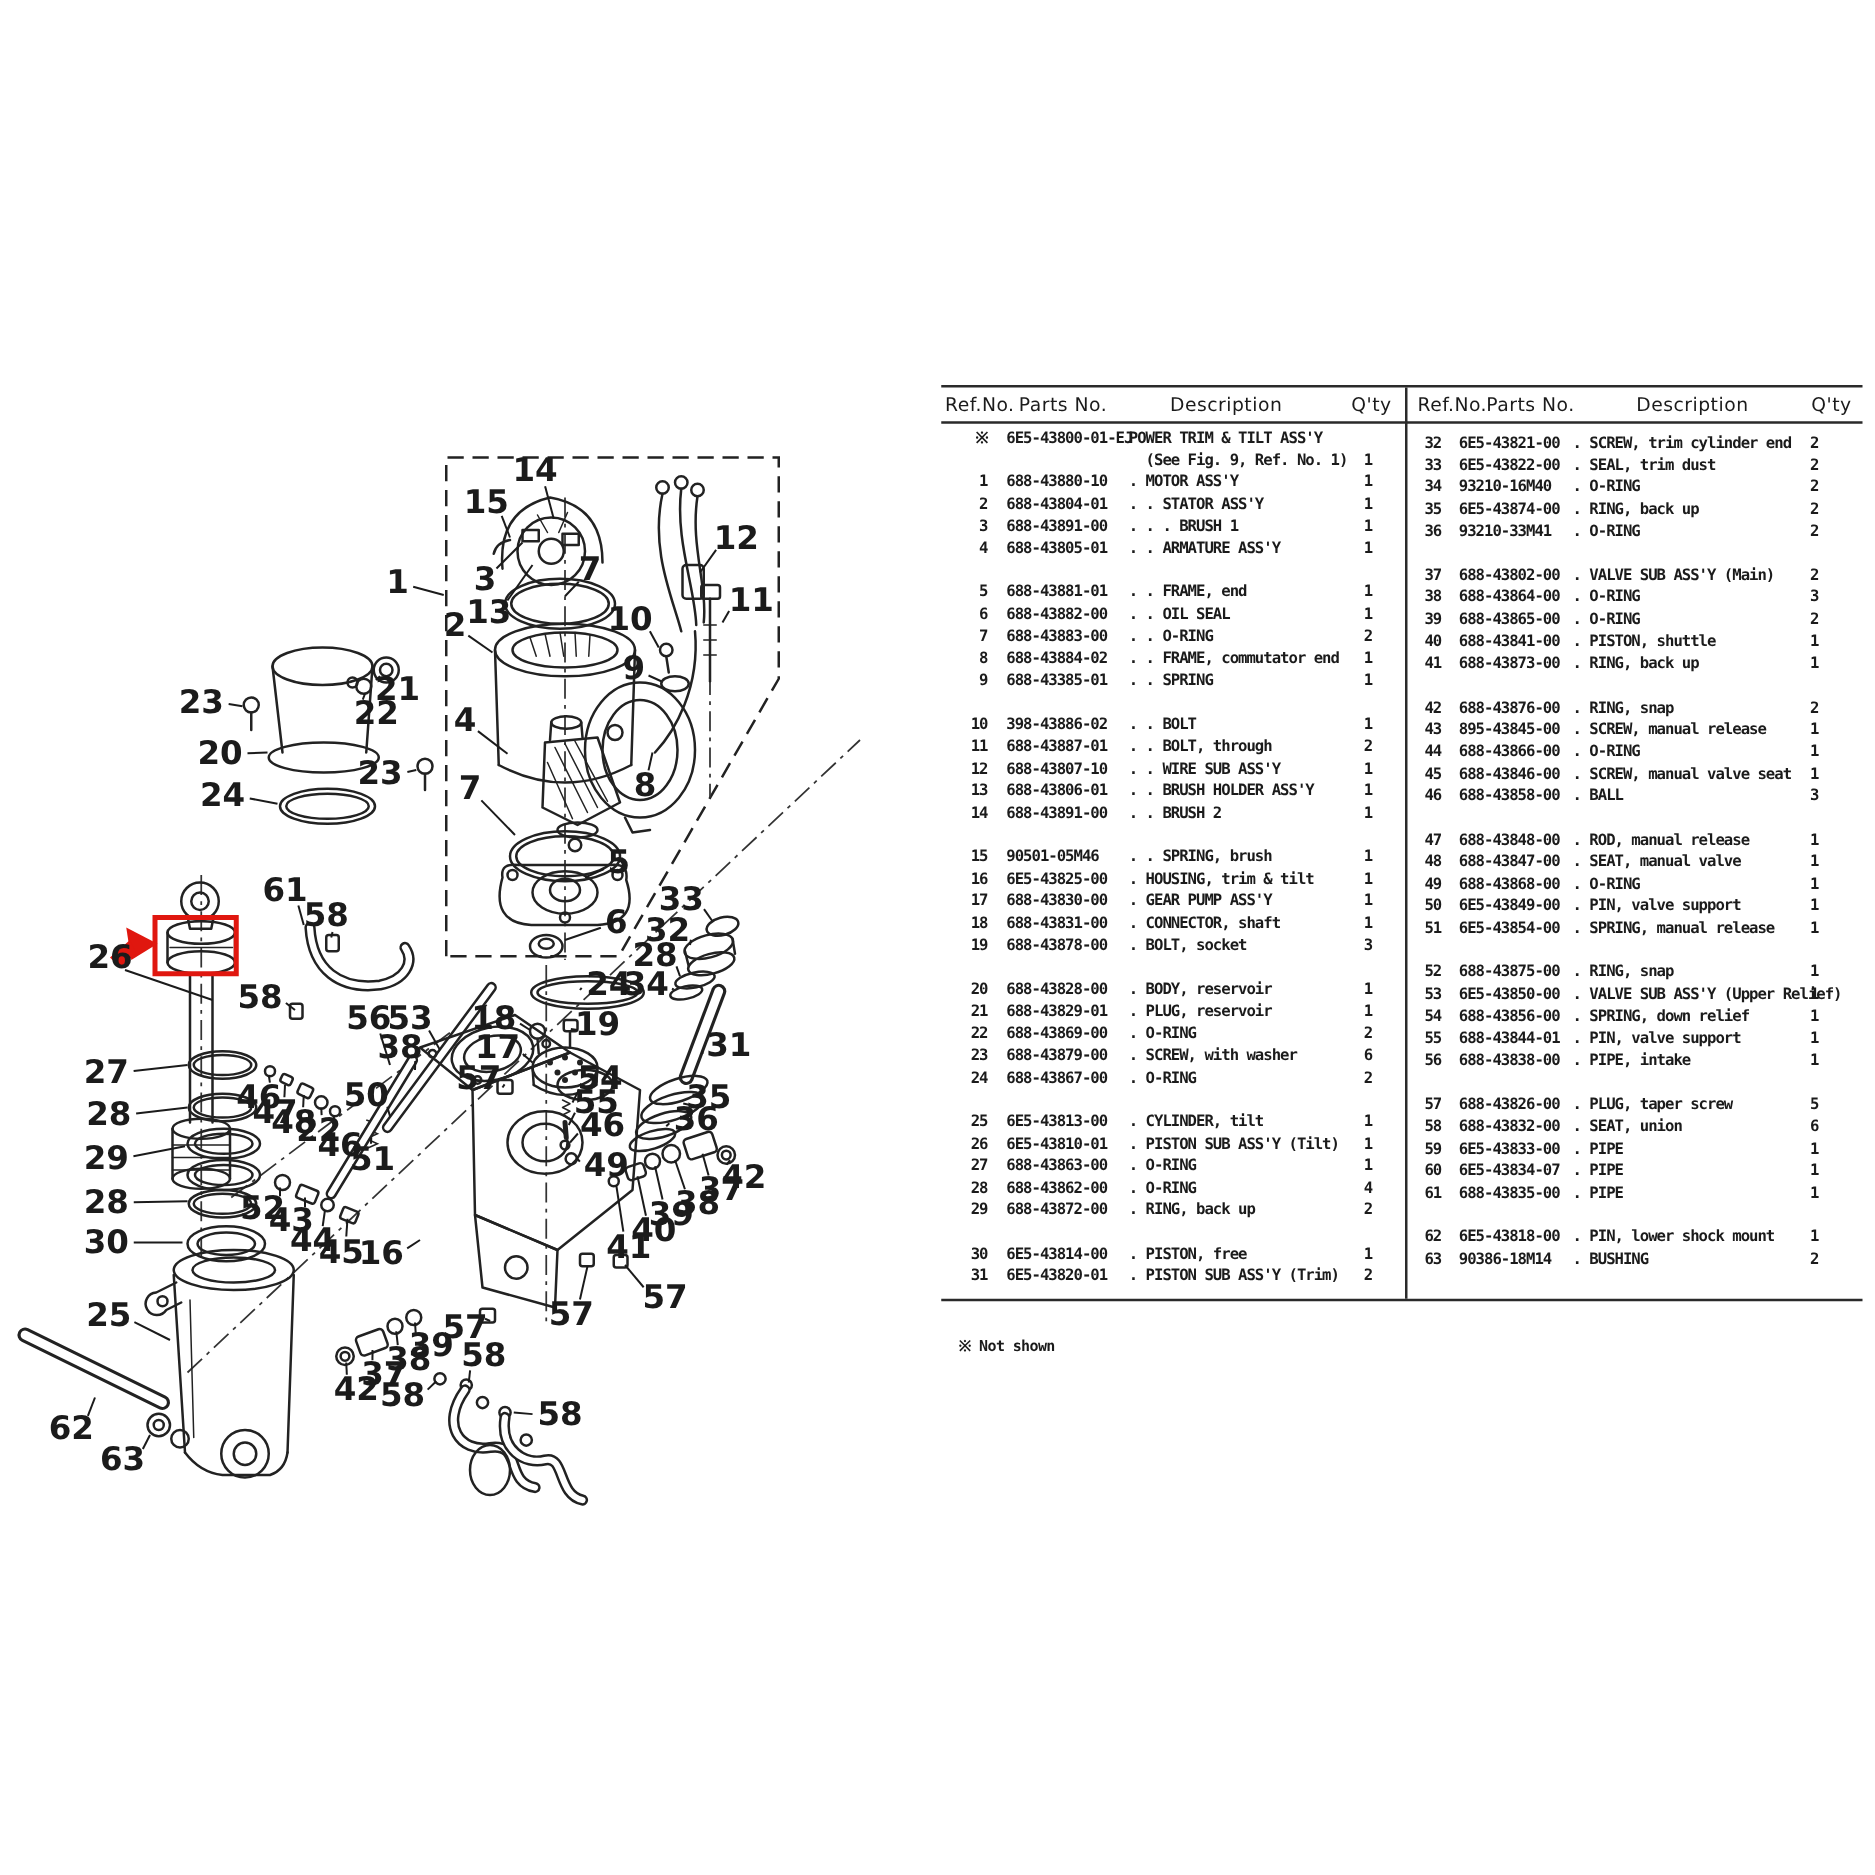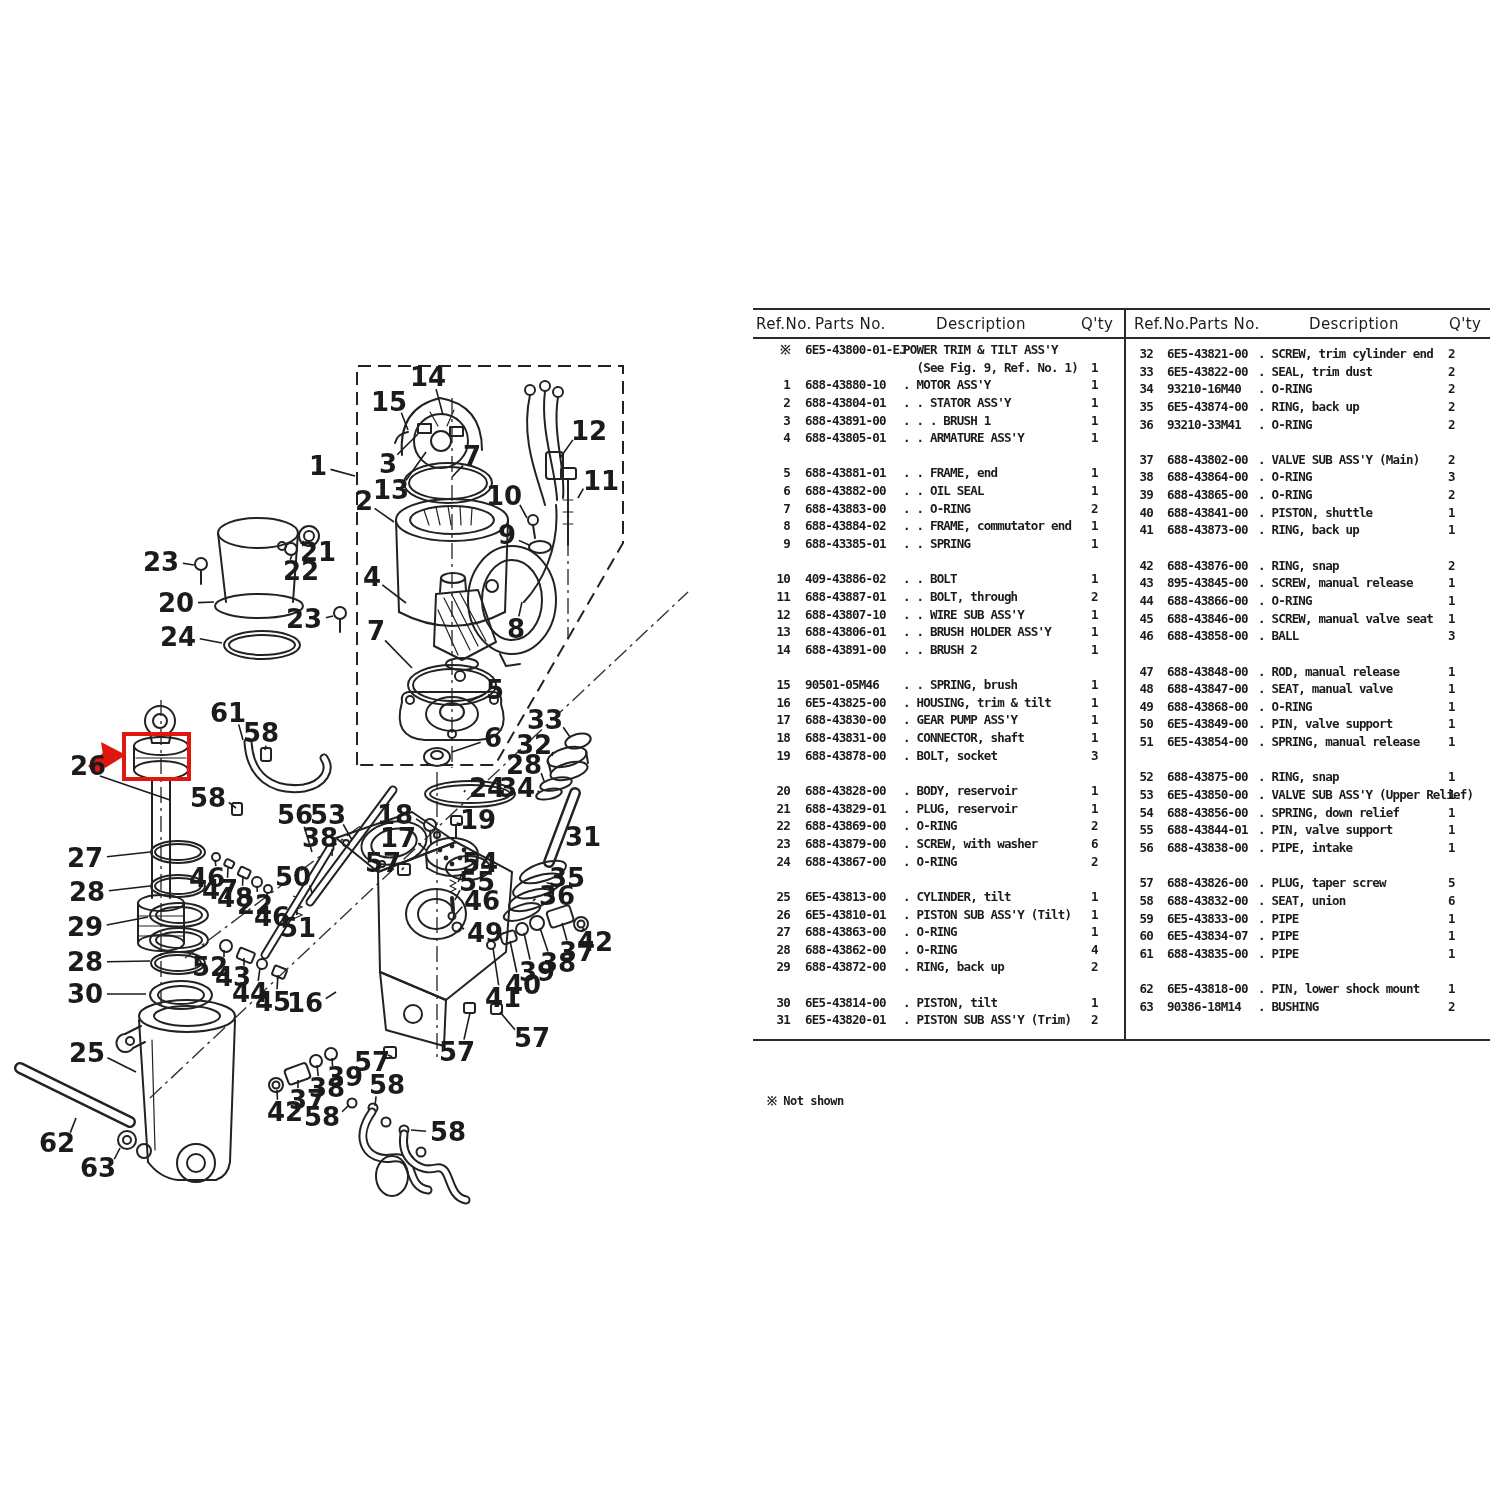--- a/index.html
+++ b/index.html
@@ -22,21 +22,21 @@
   .prow{display:flex;height:17.65px;line-height:17.65px;white-space:pre;}
   .tbody-left  .c-ref{width:37px;text-align:right;}
   .tbody-left  .c-parts{width:98px;margin-left:15px;}
   .tbody-left  .c-desc{width:188px;}
   .tbody-left  .c-qty{width:30px;}
   .tbody-right .c-ref{width:24px;text-align:right;}
   .tbody-right .c-parts{width:91px;margin-left:14px;}
   .tbody-right .c-desc{width:190px;}
   .tbody-right .c-qty{width:30px;}
 
-  .footnote{position:absolute;left:767px;top:1068px;font-size:12px;font-weight:700;letter-spacing:-0.5px;margin-top:24px;}
+  .footnote{position:absolute;left:767px;top:1068px;font-size:12px;font-weight:700;letter-spacing:-0.5px;}
 
   
   svg.diagram{position:absolute;left:0;top:0;}
   svg.diagram *{vector-effect:none;}
   .ln{stroke:#222;stroke-width:2;fill:none;stroke-linecap:round;stroke-linejoin:round;}
   .thin{stroke:#222;stroke-width:1.2;fill:none;}
   .dash{stroke:#222;stroke-width:2;fill:none;stroke-dasharray:13 7;}
   .cl{stroke:#333;stroke-width:1.4;fill:none;stroke-dasharray:16 5 3 5;}
   .t-out{stroke:#222;stroke-width:9;fill:none;stroke-linecap:round;}
   .t-in{stroke:#fff;stroke-width:5;fill:none;stroke-linecap:round;}
@@ -528,21 +528,21 @@
         <div class="prow"><span class="c-ref">2</span><span class="c-parts">688-43804-01</span><span class="c-desc">. . STATOR ASS'Y</span><span class="c-qty">1</span></div>
         <div class="prow"><span class="c-ref">3</span><span class="c-parts">688-43891-00</span><span class="c-desc">. . . BRUSH 1</span><span class="c-qty">1</span></div>
         <div class="prow"><span class="c-ref">4</span><span class="c-parts">688-43805-01</span><span class="c-desc">. . ARMATURE ASS'Y</span><span class="c-qty">1</span></div>
         <div class="prow"></div>
         <div class="prow"><span class="c-ref">5</span><span class="c-parts">688-43881-01</span><span class="c-desc">. . FRAME, end</span><span class="c-qty">1</span></div>
         <div class="prow"><span class="c-ref">6</span><span class="c-parts">688-43882-00</span><span class="c-desc">. . OIL SEAL</span><span class="c-qty">1</span></div>
         <div class="prow"><span class="c-ref">7</span><span class="c-parts">688-43883-00</span><span class="c-desc">. . O-RING</span><span class="c-qty">2</span></div>
         <div class="prow"><span class="c-ref">8</span><span class="c-parts">688-43884-02</span><span class="c-desc">. . FRAME, commutator end</span><span class="c-qty">1</span></div>
         <div class="prow"><span class="c-ref">9</span><span class="c-parts">688-43385-01</span><span class="c-desc">. . SPRING</span><span class="c-qty">1</span></div>
         <div class="prow"></div>
-        <div class="prow"><span class="c-ref">10</span><span class="c-parts">409-43886-02</span><span class="c-desc">. . BOLT</span><span class="c-qty">1</span></div>
+        <div class="prow"><span class="c-ref">10</span><span class="c-parts">398-43886-02</span><span class="c-desc">. . BOLT</span><span class="c-qty">1</span></div>
         <div class="prow"><span class="c-ref">11</span><span class="c-parts">688-43887-01</span><span class="c-desc">. . BOLT, through</span><span class="c-qty">2</span></div>
         <div class="prow"><span class="c-ref">12</span><span class="c-parts">688-43807-10</span><span class="c-desc">. . WIRE SUB ASS'Y</span><span class="c-qty">1</span></div>
         <div class="prow"><span class="c-ref">13</span><span class="c-parts">688-43806-01</span><span class="c-desc">. . BRUSH HOLDER ASS'Y</span><span class="c-qty">1</span></div>
         <div class="prow"><span class="c-ref">14</span><span class="c-parts">688-43891-00</span><span class="c-desc">. . BRUSH 2</span><span class="c-qty">1</span></div>
         <div class="prow"></div>
         <div class="prow"><span class="c-ref">15</span><span class="c-parts">90501-05M46</span><span class="c-desc">. . SPRING, brush</span><span class="c-qty">1</span></div>
         <div class="prow"><span class="c-ref">16</span><span class="c-parts">6E5-43825-00</span><span class="c-desc">. HOUSING, trim &amp; tilt</span><span class="c-qty">1</span></div>
         <div class="prow"><span class="c-ref">17</span><span class="c-parts">688-43830-00</span><span class="c-desc">. GEAR PUMP ASS'Y</span><span class="c-qty">1</span></div>
         <div class="prow"><span class="c-ref">18</span><span class="c-parts">688-43831-00</span><span class="c-desc">. CONNECTOR, shaft</span><span class="c-qty">1</span></div>
         <div class="prow"><span class="c-ref">19</span><span class="c-parts">688-43878-00</span><span class="c-desc">. BOLT, socket</span><span class="c-qty">3</span></div>
@@ -552,21 +552,21 @@
         <div class="prow"><span class="c-ref">22</span><span class="c-parts">688-43869-00</span><span class="c-desc">. O-RING</span><span class="c-qty">2</span></div>
         <div class="prow"><span class="c-ref">23</span><span class="c-parts">688-43879-00</span><span class="c-desc">. SCREW, with washer</span><span class="c-qty">6</span></div>
         <div class="prow"><span class="c-ref">24</span><span class="c-parts">688-43867-00</span><span class="c-desc">. O-RING</span><span class="c-qty">2</span></div>
         <div class="prow"></div>
         <div class="prow"><span class="c-ref">25</span><span class="c-parts">6E5-43813-00</span><span class="c-desc">. CYLINDER, tilt</span><span class="c-qty">1</span></div>
         <div class="prow"><span class="c-ref">26</span><span class="c-parts">6E5-43810-01</span><span class="c-desc">. PISTON SUB ASS'Y (Tilt)</span><span class="c-qty">1</span></div>
         <div class="prow"><span class="c-ref">27</span><span class="c-parts">688-43863-00</span><span class="c-desc">. O-RING</span><span class="c-qty">1</span></div>
         <div class="prow"><span class="c-ref">28</span><span class="c-parts">688-43862-00</span><span class="c-desc">. O-RING</span><span class="c-qty">4</span></div>
         <div class="prow"><span class="c-ref">29</span><span class="c-parts">688-43872-00</span><span class="c-desc">. RING, back up</span><span class="c-qty">2</span></div>
         <div class="prow"></div>
-        <div class="prow"><span class="c-ref">30</span><span class="c-parts">6E5-43814-00</span><span class="c-desc">. PISTON, tilt</span><span class="c-qty">1</span></div>
+        <div class="prow"><span class="c-ref">30</span><span class="c-parts">6E5-43814-00</span><span class="c-desc">. PISTON, free</span><span class="c-qty">1</span></div>
         <div class="prow"><span class="c-ref">31</span><span class="c-parts">6E5-43820-01</span><span class="c-desc">. PISTON SUB ASS'Y (Trim)</span><span class="c-qty">2</span></div>
       </div>
     <div class="tbody tbody-right" id="tbody-right">
         <div class="prow"><span class="c-ref">32</span><span class="c-parts">6E5-43821-00</span><span class="c-desc">. SCREW, trim cylinder end</span><span class="c-qty">2</span></div>
         <div class="prow"><span class="c-ref">33</span><span class="c-parts">6E5-43822-00</span><span class="c-desc">. SEAL, trim dust</span><span class="c-qty">2</span></div>
         <div class="prow"><span class="c-ref">34</span><span class="c-parts">93210-16M40</span><span class="c-desc">. O-RING</span><span class="c-qty">2</span></div>
         <div class="prow"><span class="c-ref">35</span><span class="c-parts">6E5-43874-00</span><span class="c-desc">. RING, back up</span><span class="c-qty">2</span></div>
         <div class="prow"><span class="c-ref">36</span><span class="c-parts">93210-33M41</span><span class="c-desc">. O-RING</span><span class="c-qty">2</span></div>
         <div class="prow"></div>
         <div class="prow"><span class="c-ref">37</span><span class="c-parts">688-43802-00</span><span class="c-desc">. VALVE SUB ASS'Y (Main)</span><span class="c-qty">2</span></div>

